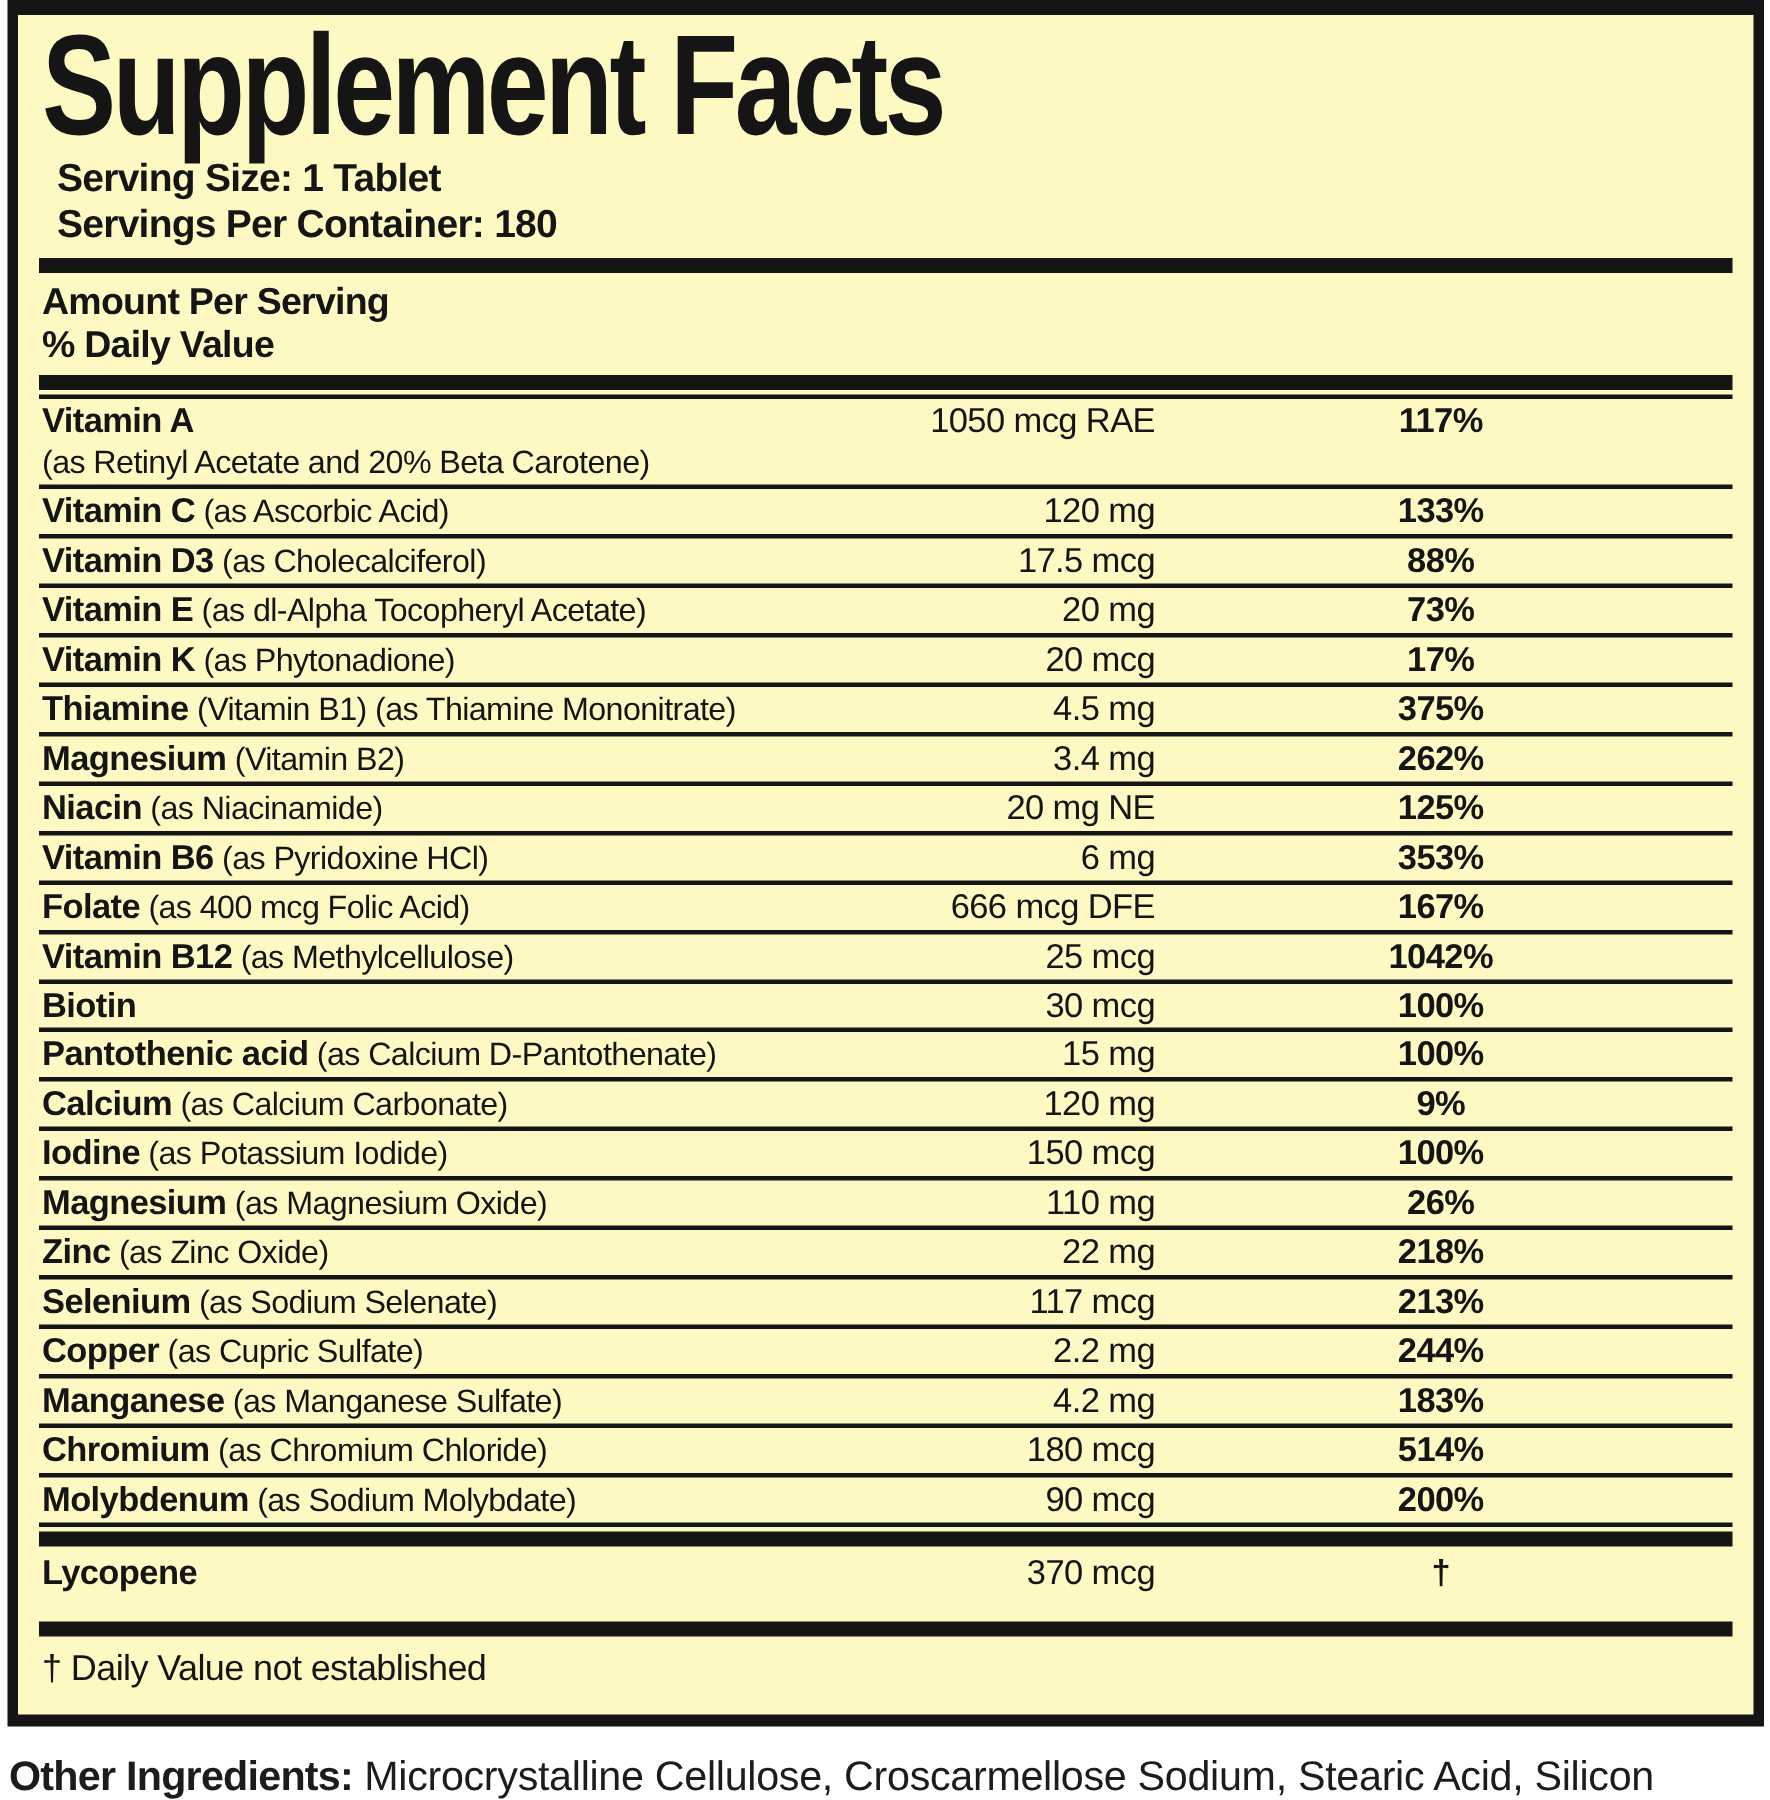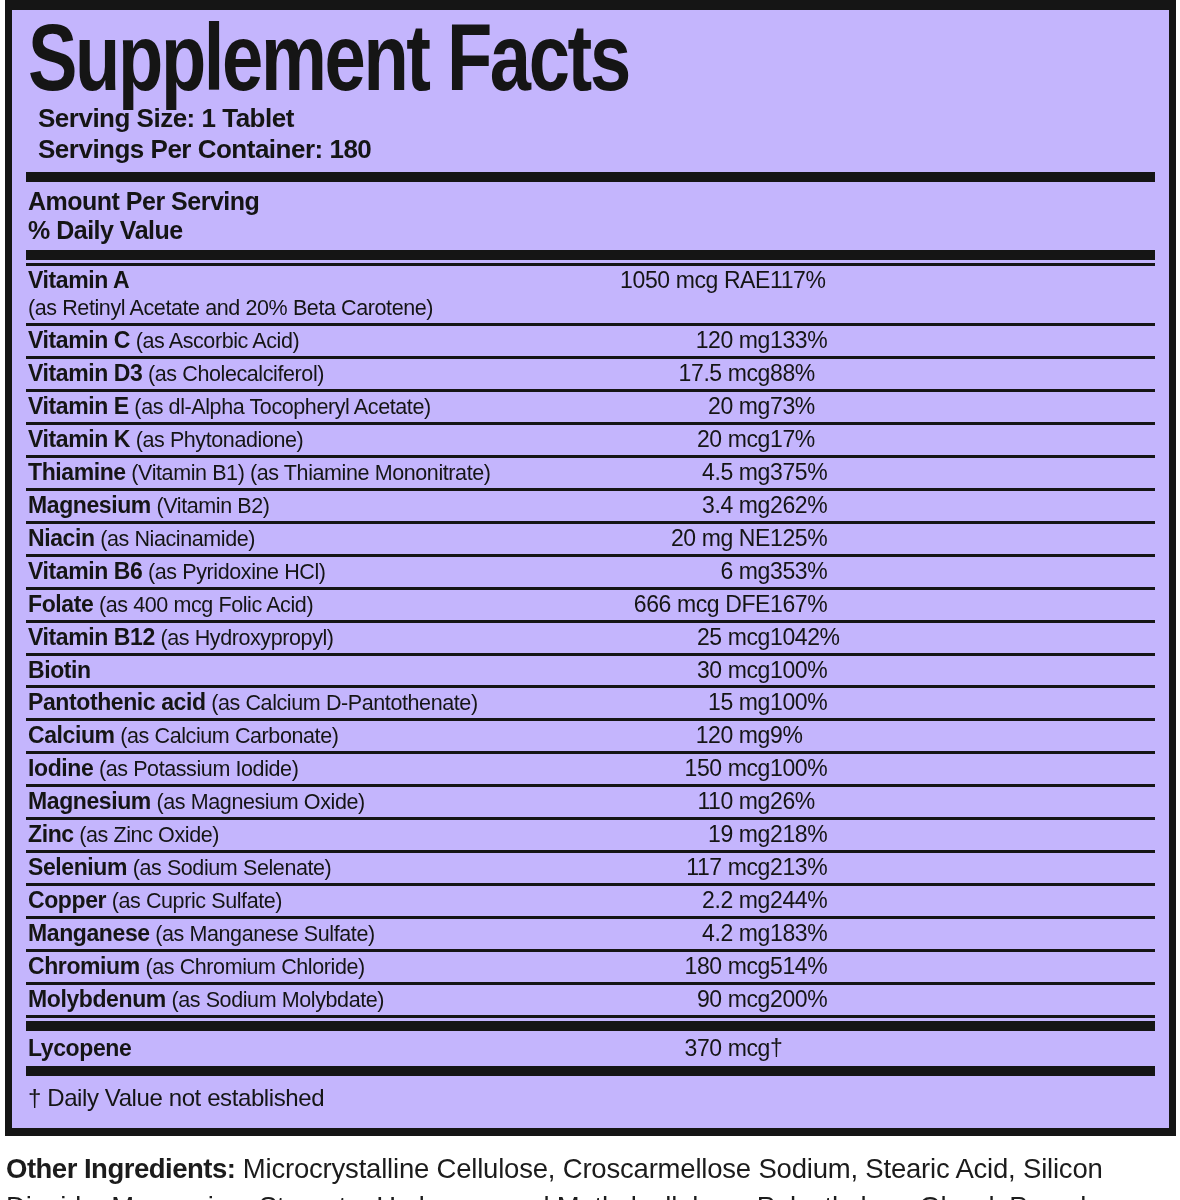--- a/index.html
+++ b/index.html
@@ -10,21 +10,21 @@
     font-family: "Liberation Sans", sans-serif;
     color: #151515;
     overflow: hidden;
   }
   .panel {
     margin: 0 4px 0 5px;
     border: 7px solid #151515;
     border-top-width: 10px;
     border-bottom-width: 8px;
     padding: 0 14px 6px 14px;
-    background: #c4b5fd;
+    background: #fef9c3;
   }
   .title {
     font-size: 95px;
     font-weight: bold;
     line-height: 0.92;
     letter-spacing: -3px;
     transform: scaleX(0.78);
     transform-origin: left center;
     white-space: nowrap;
     margin: 4px 0 2px 2px;
@@ -64,27 +64,27 @@
     border-bottom: 3.5px solid #151515;
     padding: 2px 2px 2.5px 2px;
     font-size: 23px;
     line-height: 24.5px;
     letter-spacing: -0.4px;
   }
   .row b { font-weight: bold; }
   .c-name { }
   .detail { font-size: 21.5px; font-weight: normal; }
   .c-amt { text-align: right; font-weight: normal; }
-  .c-dv  { text-align: left; font-weight: normal; padding-right: 2px; }
+  .c-dv  { text-align: center; font-weight: bold; padding-right: 2px; }
   .subline {
     grid-column: 1 / -1;
     font-size: 21.5px;
     padding-top: 3px;
   }
-  .extra-rows .row { border-bottom: none; padding: 5px 2px 6px 2px; }
+  .extra-rows .row { border-bottom: none; padding: 5px 2px 21px 2px; }
   .bar.before-extra { margin-top: 3px; }
   .footnote {
     font-size: 24px;
     letter-spacing: -0.4px;
     padding: 8px 2px 10px 2px;
   }
   .bottom-text {
     margin: 14px 6px 0 6px;
     color: #1c1c1c;
   }
@@ -163,21 +163,21 @@
         <span class="c-name"><b>Vitamin B6</b><span class="detail"> (as Pyridoxine HCl)</span></span>
         <span class="c-amt">6 mg</span>
         <span class="c-dv">353%</span>
       </div>
       <div class="row">
         <span class="c-name"><b>Folate</b><span class="detail"> (as 400 mcg Folic Acid)</span></span>
         <span class="c-amt">666 mcg DFE</span>
         <span class="c-dv">167%</span>
       </div>
       <div class="row">
-        <span class="c-name"><b>Vitamin B12</b><span class="detail"> (as Hydroxypropyl)</span></span>
+        <span class="c-name"><b>Vitamin B12</b><span class="detail"> (as Methylcellulose)</span></span>
         <span class="c-amt">25 mcg</span>
         <span class="c-dv">1042%</span>
       </div>
       <div class="row">
         <span class="c-name"><b>Biotin</b></span>
         <span class="c-amt">30 mcg</span>
         <span class="c-dv">100%</span>
       </div>
       <div class="row">
         <span class="c-name"><b>Pantothenic acid</b><span class="detail"> (as Calcium D-Pantothenate)</span></span>
@@ -194,21 +194,21 @@
         <span class="c-amt">150 mcg</span>
         <span class="c-dv">100%</span>
       </div>
       <div class="row">
         <span class="c-name"><b>Magnesium</b><span class="detail"> (as Magnesium Oxide)</span></span>
         <span class="c-amt">110 mg</span>
         <span class="c-dv">26%</span>
       </div>
       <div class="row">
         <span class="c-name"><b>Zinc</b><span class="detail"> (as Zinc Oxide)</span></span>
-        <span class="c-amt">19 mg</span>
+        <span class="c-amt">22 mg</span>
         <span class="c-dv">218%</span>
       </div>
       <div class="row">
         <span class="c-name"><b>Selenium</b><span class="detail"> (as Sodium Selenate)</span></span>
         <span class="c-amt">117 mcg</span>
         <span class="c-dv">213%</span>
       </div>
       <div class="row">
         <span class="c-name"><b>Copper</b><span class="detail"> (as Cupric Sulfate)</span></span>
         <span class="c-amt">2.2 mg</span>

